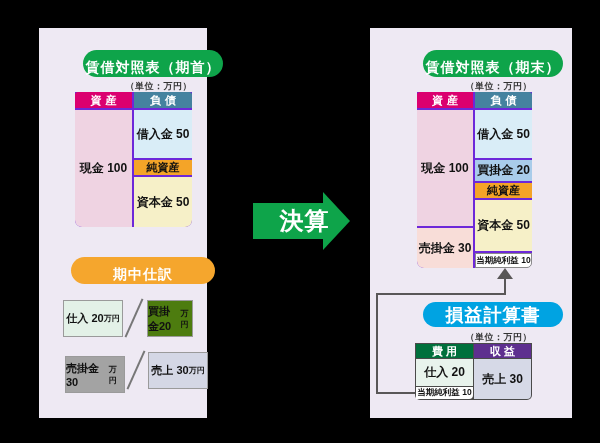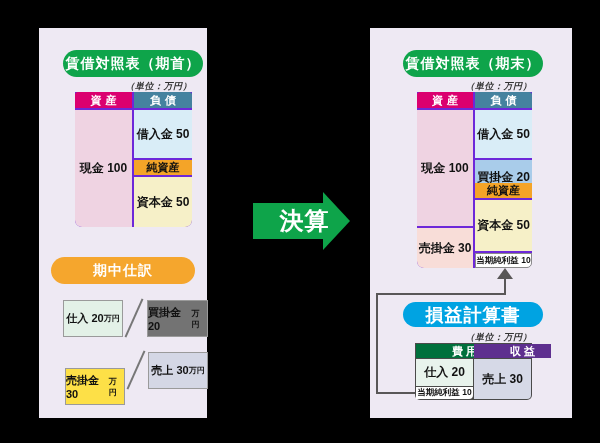--- a/index.html
+++ b/index.html
@@ -2,31 +2,31 @@
 <html><head>
 <meta charset="utf-8">
 <style>
   html,body{margin:0;padding:0;background:#000;}
   .stage{position:relative;width:600px;height:443px;background:#000;overflow:hidden;
          font-family:"Liberation Sans","DejaVu Sans",sans-serif;font-weight:bold;color:#111;}
   .panel{position:absolute;top:28px;height:390px;background:#EEE9F3;}
   .panel.left{left:39px;width:168px;}
   .panel.right{left:370px;width:202px;}
 
-  .pill{position:absolute;border-radius:14px;color:#fff;display:flex;align-items:center;justify-content:center;
-        font-size:14px;letter-spacing:1px;}
+  .pill{position:absolute;border-radius:14px;color:#fff;display:flex;align-items:flex-end;justify-content:center;
+        font-size:14px;letter-spacing:1px;margin-left:20px;}
   .pill.green{background:#0EA44A;}
   .pill.orange{background:#F5A62D;}
   .pill.cyan{background:#00A3E2;}
   .lp-title{left:24px;top:22px;width:140px;height:27px;}
   .rp-title{left:33px;top:22px;width:140px;height:27px;}
   .journal-title{left:12px;top:229px;width:144px;height:27px;}
   .pl-title{left:33px;top:274px;width:140px;height:25px;font-size:18px;}
 
-  .unit{position:absolute;font-size:9px;color:#333;letter-spacing:0.5px;font-style:italic;}
+  .unit{position:absolute;font-size:9px;color:#333;letter-spacing:0.5px;}
   .lp-unit{right:15px;top:52px;}
   .rp-unit{right:40px;top:52px;}
   .pl-unit{right:40px;top:303px;}
 
   .tbl{position:absolute;background:#6d28d9;border-radius:0 0 7px 7px;}
   .cell{position:absolute;display:flex;align-items:center;justify-content:center;font-size:12px;}
   .cell.hdr{color:#fff;font-size:11px;letter-spacing:4px;text-indent:4px;}
 
   
   .bs-left{left:36px;top:64px;width:117px;height:135px;}
@@ -35,43 +35,43 @@
   .bsl-cash{left:0;top:18px;width:57px;height:117px;background:#EFD3E2;border-radius:0 0 0 7px;}
   .bsl-loan{left:59px;top:18px;width:58px;height:48px;background:#D9EDF7;}
   .bsl-net{left:59px;top:68px;width:58px;height:15px;background:#F4A428;font-size:11px;color:#111;}
   .bsl-cap{left:59px;top:85px;width:58px;height:50px;background:#F6F0C8;border-radius:0 0 7px 0;}
 
   
   .jbox{position:absolute;width:60px;height:37px;border:1px solid #9a9a9a;display:flex;align-items:center;
         justify-content:center;font-size:11px;box-sizing:border-box;}
   .jbox .suffix{font-size:8px;}
   .jb-purchase{left:24px;top:272px;background:#E3F1E7;}
-  .jb-payable{left:108px;top:272px;width:61px;background:#737373;}
-  .jb-receivable{left:26px;top:340px;background:#fde047;}
+  .jb-payable{left:108px;top:272px;width:46px;background:#4d7c0f;}
+  .jb-receivable{left:26px;top:328px;background:#a3a3a3;}
   .jb-sales{left:109px;top:324px;background:#D4D7E5;}
   .slash{position:absolute;width:2px;height:42px;background:#777;transform:rotate(24deg);}
   .slash1{left:94px;top:269px;}
   .slash2{left:96px;top:321px;}
 
   
   .flow-arrow{position:absolute;left:253px;top:192px;width:97px;height:58px;}
   .arrow-body{position:absolute;left:0;top:11px;width:71px;height:36px;background:#0EA44A;}
   .arrow-head{position:absolute;left:70px;top:0;width:0;height:0;
               border-top:29px solid transparent;border-bottom:29px solid transparent;border-left:27px solid #0EA44A;}
   .arrow-label{position:absolute;left:16px;top:11px;width:71px;height:36px;display:flex;align-items:center;
                justify-content:center;color:#fff;font-size:24px;letter-spacing:1px;}
 
   
   .bs-right{left:47px;top:64px;width:115px;height:176px;}
   .bsr-assets{left:0;top:0;width:56px;height:16px;background:#DB006F;border-radius:3px 0 0 0;}
   .bsr-liab{left:58px;top:0;width:57px;height:16px;background:#45829F;border-radius:0 3px 0 0;}
   .bsr-cash{left:0;top:18px;width:56px;height:116px;background:#EFD3E2;}
   .bsr-recv{left:0;top:136px;width:56px;height:40px;background:#F8DDD8;border-radius:0 0 0 7px;}
   .bsr-loan{left:58px;top:18px;width:57px;height:48px;background:#D9EDF7;}
-  .bsr-pay{left:58px;top:68px;width:57px;height:34px;background:#A9CCEA;}
+  .bsr-pay{left:58px;top:68px;width:57px;height:21px;background:#A9CCEA;}
   .bsr-net{left:58px;top:91px;width:57px;height:15px;background:#F4A428;font-size:11px;color:#111;}
   .bsr-cap{left:58px;top:108px;width:57px;height:51px;background:#F6F0C8;}
   .bsr-ni{left:58px;top:161px;width:57px;height:15px;background:#fff;border:1px solid #8a8a8a;
           box-sizing:border-box;font-size:8.5px;border-radius:0 0 5px 0;letter-spacing:0;}
 
   
   .conn{position:absolute;background:#595757;}
   .conn-vl{left:6px;top:265px;width:2px;height:101px;}
   .conn-hb{left:6px;top:364px;width:40px;height:2px;}
   .conn-ht{left:6px;top:265px;width:130px;height:2px;}
@@ -79,21 +79,21 @@
   .conn-arrowhead{position:absolute;left:127px;top:240px;width:0;height:0;background:none;
           border-left:8px solid transparent;border-right:8px solid transparent;border-bottom:11px solid #595757;}
 
   
   .pl-tbl{left:45px;top:315px;width:117px;height:57px;background:#4a4a4a;border-radius:0 0 5px 5px;}
   .pl-exp{left:1px;top:1px;width:57px;height:14px;background:#00703C;}
   .pl-rev{left:59px;top:1px;width:57px;height:14px;background:#5E2F8F;}
   .pl-purchase{left:1px;top:16px;width:57px;height:27px;background:#E8F3EC;font-size:12px;}
   .pl-ni{left:1px;top:44px;width:57px;height:12px;background:#fff;font-size:8.5px;border-radius:0 0 4px 0;}
   .pl-sales{left:59px;top:16px;width:57px;height:40px;background:#D6D9E7;font-size:12px;border-radius:0 0 4px 0;}
-  .pl-tbl .hdr{font-size:11px;letter-spacing:3px;text-indent:3px;padding-left:20px;}
+  .pl-tbl .hdr{font-size:11px;letter-spacing:3px;text-indent:3px;}
 </style>
 </head>
 <body>
 
 <div class="stage">
 
   <section class="panel left">
     <div class="pill green lp-title">
       <span>賃借対照表（期首）</span>
     </div>

